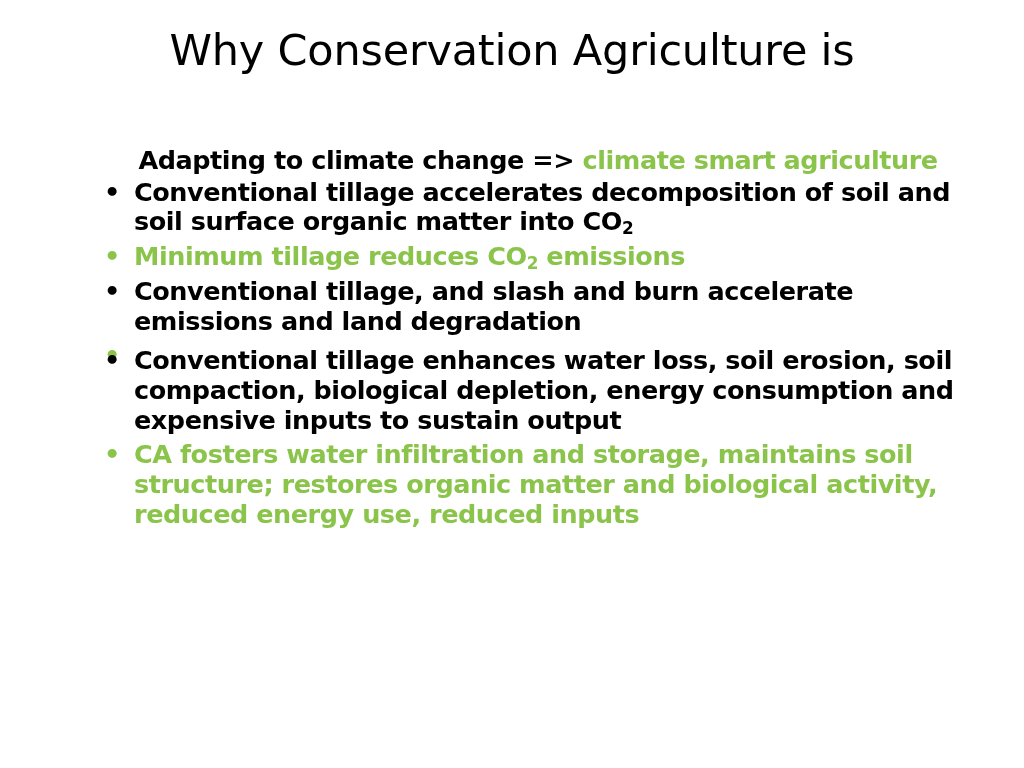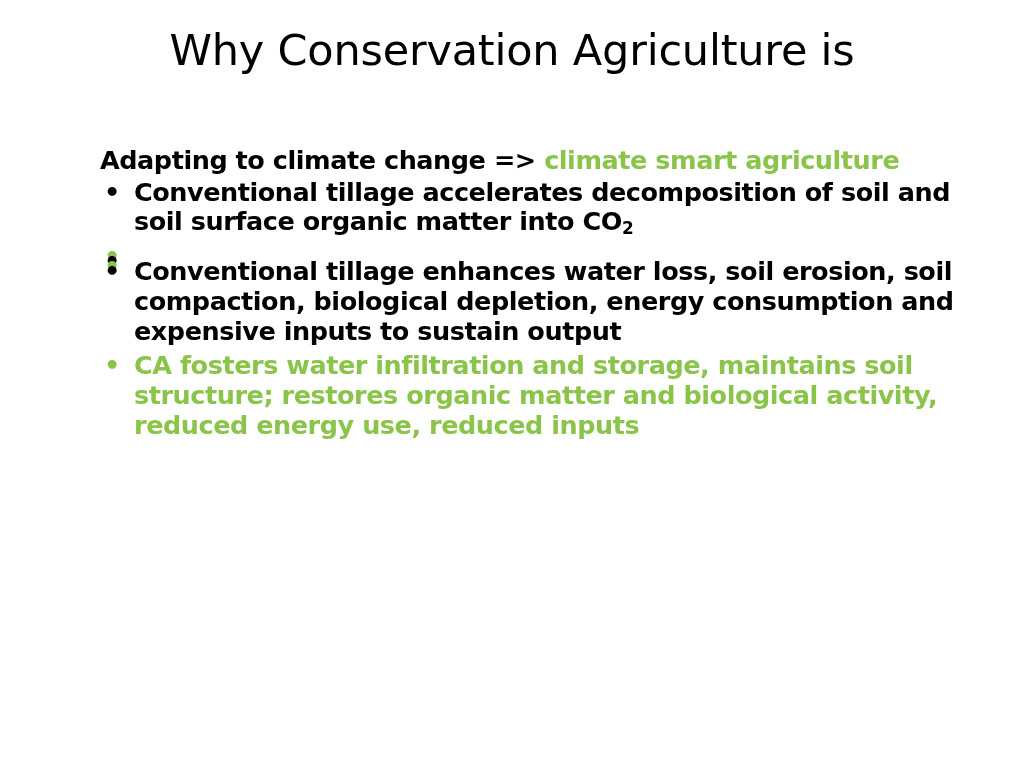--- a/index.html
+++ b/index.html
@@ -47,20 +47,21 @@
   .line {
     position: relative;
     margin: 0 0 2px 0;
     padding: 0;
   }
   .line.bulleted {
     padding-left: 38px;
   }
   .line.nobullet {
     padding-left: 4px;
+    text-align: center;
   }
   .bullet {
     position: absolute;
     left: 8px;
     top: 0;
     width: 20px;
     font-size: 25.5px;
     line-height: 1.165;
     text-align: left;
   }
@@ -114,26 +115,28 @@
 
     <div class="line bulleted">
       <span class="bullet black">•</span>
       <span class="black"><span>Conventional tillage accelerates decomposition of soil and soil surface organic matter into CO</span><sub>2</sub><span></span></span>
     </div>
 
     <div class="gap-sm"></div>
 
     <div class="line bulleted">
       <span class="bullet green">•</span>
+      <span class="green"><span>Minimum tillage reduces CO</span><sub>2</sub><span> emissions</span></span>
     </div>
 
     <div class="gap-sm"></div>
 
     <div class="line bulleted">
       <span class="bullet black">•</span>
+      <span class="black">Conventional tillage, and slash and burn accelerate emissions and land degradation</span>
     </div>
 
     <div class="gap-sm"></div>
 
     <div class="line bulleted">
       <span class="bullet green">•</span>
     </div>
 
     <div class="gap-sm"></div>
 

